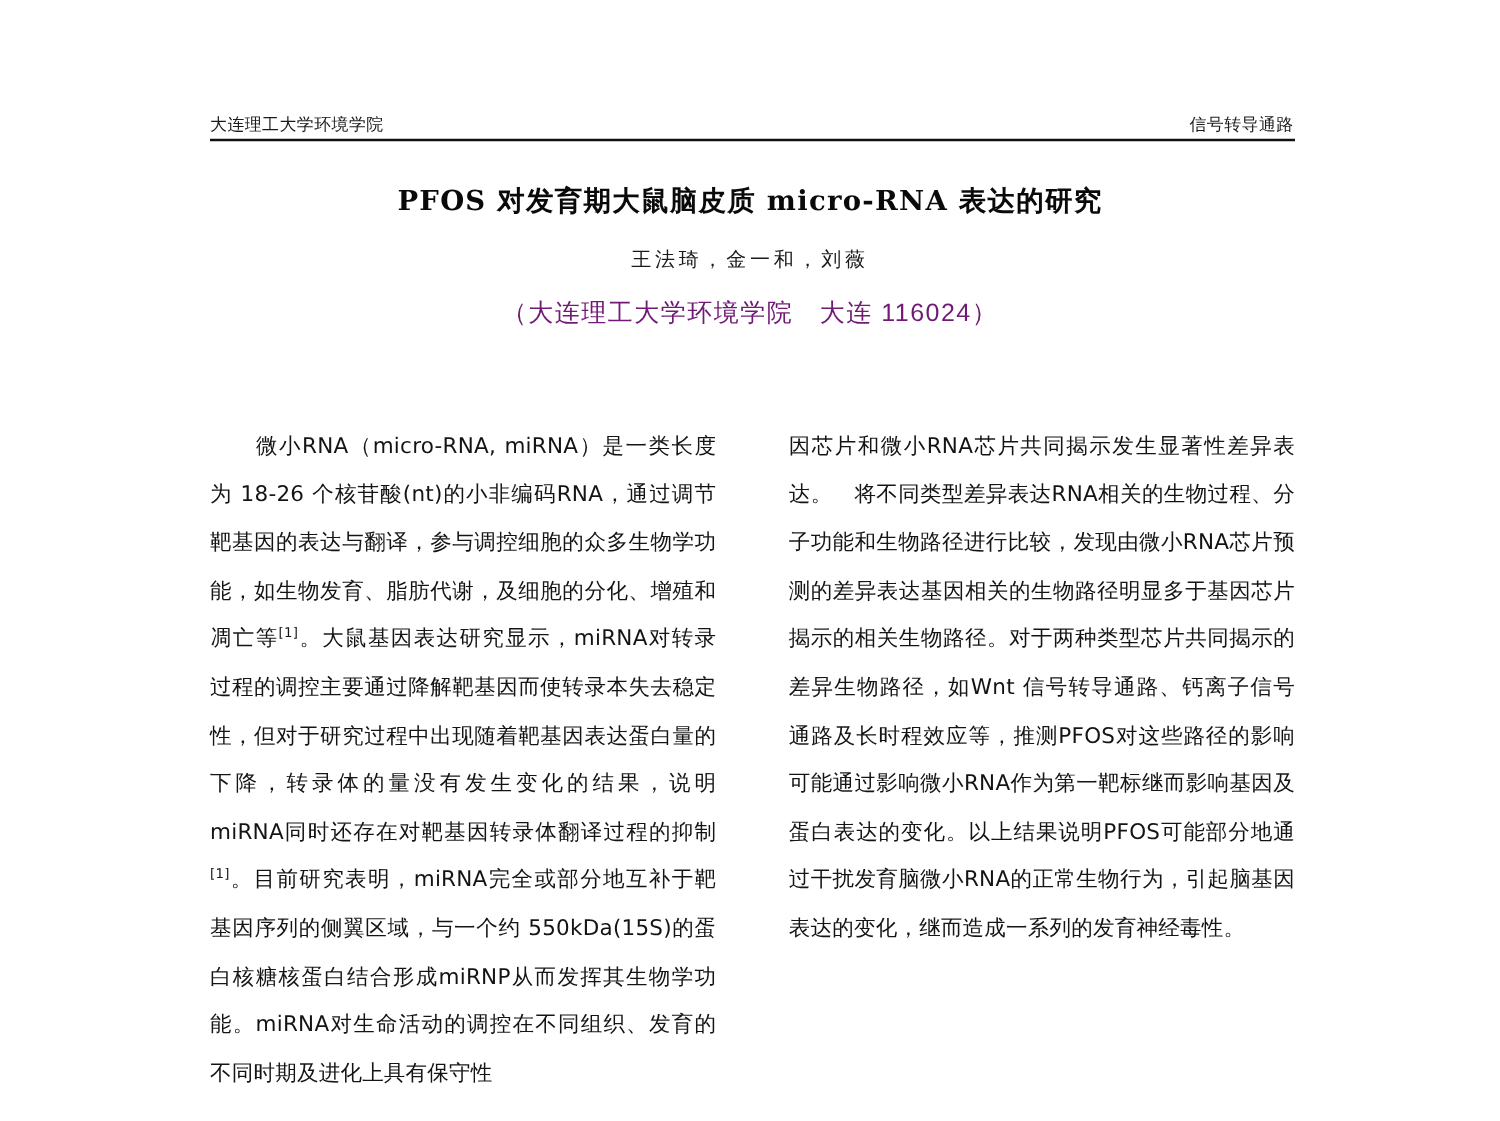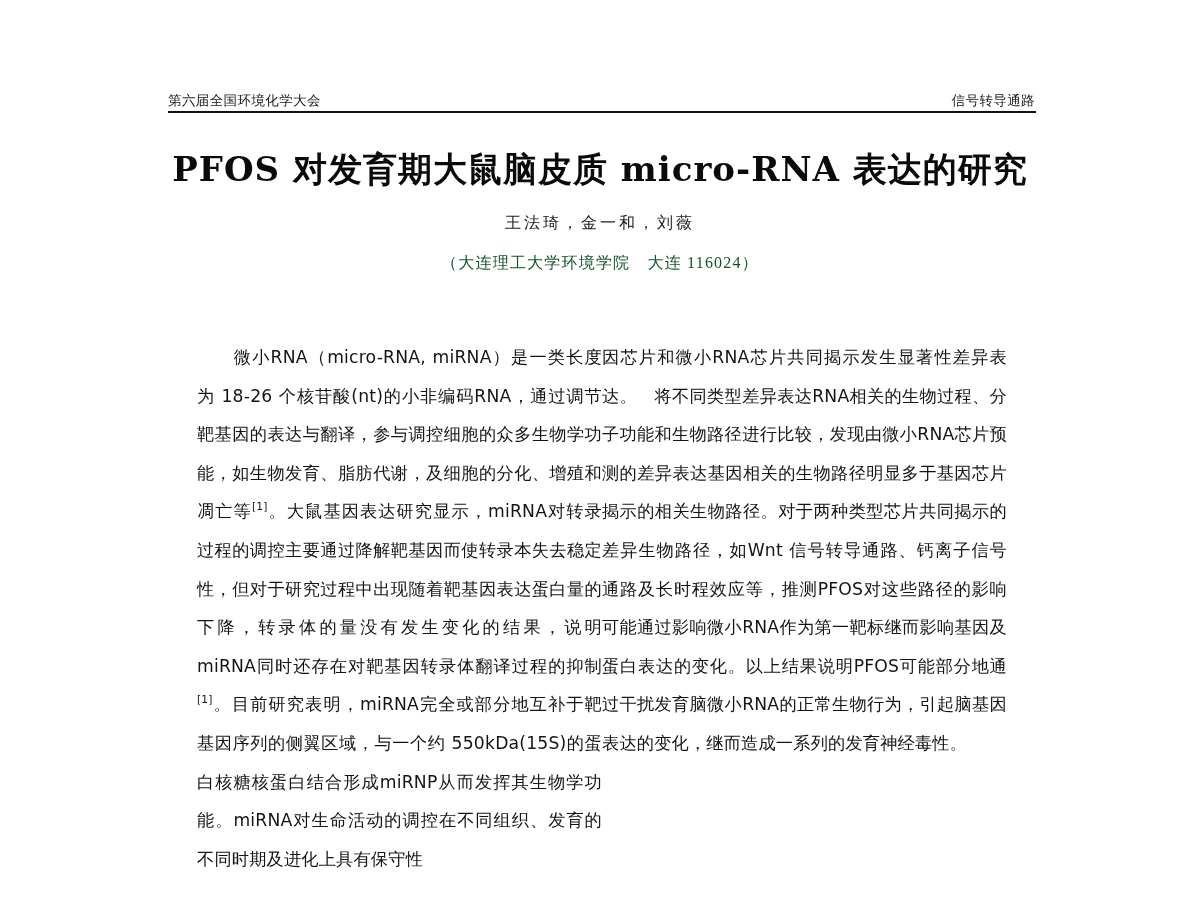--- a/index.html
+++ b/index.html
@@ -57,52 +57,52 @@
   .title-block {
     position: absolute;
     left: 100px;
     top: 148px;
     width: 1000px;
     text-align: center;
   }
   .doc-title {
     font-family: "DejaVu Serif", "Liberation Serif", serif;
     font-weight: bold;
-    font-size: 34px;
+    font-size: 22px;
     letter-spacing: 1px;
     color: #0a0a0a;
     line-height: 1.25;
     white-space: nowrap;
   }
   .authors {
     margin-top: 22px;
     font-family: "DejaVu Sans", "Liberation Sans", sans-serif;
     font-size: 16px;
     letter-spacing: 3px;
     color: #1a1a1a;
     line-height: 1.3;
   }
   .affiliation {
     margin-top: 20px;
-    font-family: Liberation Serif, serif;
-    font-size: 16px;
+    font-family: Liberation Sans, sans-serif;
+    font-size: 20px;
     letter-spacing: 1.2px;
-    color: #14532d;
+    color: #701a75;
     line-height: 1.3;
   }
 
   
   .body-columns {
     position: absolute;
     left: 168px;
     top: 338px;
     width: 868px;
     height: 559px;
     display: flex;
-    justify-content: center;
+    justify-content: space-between;
   }
   .column {
     width: 405px;
     position: relative;
   }
   .col-text {
     font-family: "DejaVu Sans", "Liberation Sans", sans-serif;
     font-size: 17.2px;
     line-height: 38.6px;
     color: #141414;
@@ -116,21 +116,21 @@
     vertical-align: super;
     line-height: 0;
   }
 </style>
 </head>
 <body>
 
 <div class="page">
 
   <div class="running-header">
-    <span class="hdr-text">第六届全国环境化学大会</span>
+    <span class="hdr-text">大连理工大学环境学院</span>
     <span class="hdr-text">信号转导通路</span>
   </div>
   <div class="header-rule"></div>
 
   <div class="title-block">
     <div class="doc-title">PFOS 对发育期大鼠脑皮质 micro-RNA 表达的研究</div>
     <div class="authors">王法琦，金一和，刘薇</div>
     <div class="affiliation">（大连理工大学环境学院　大连 116024）</div>
   </div>
 

